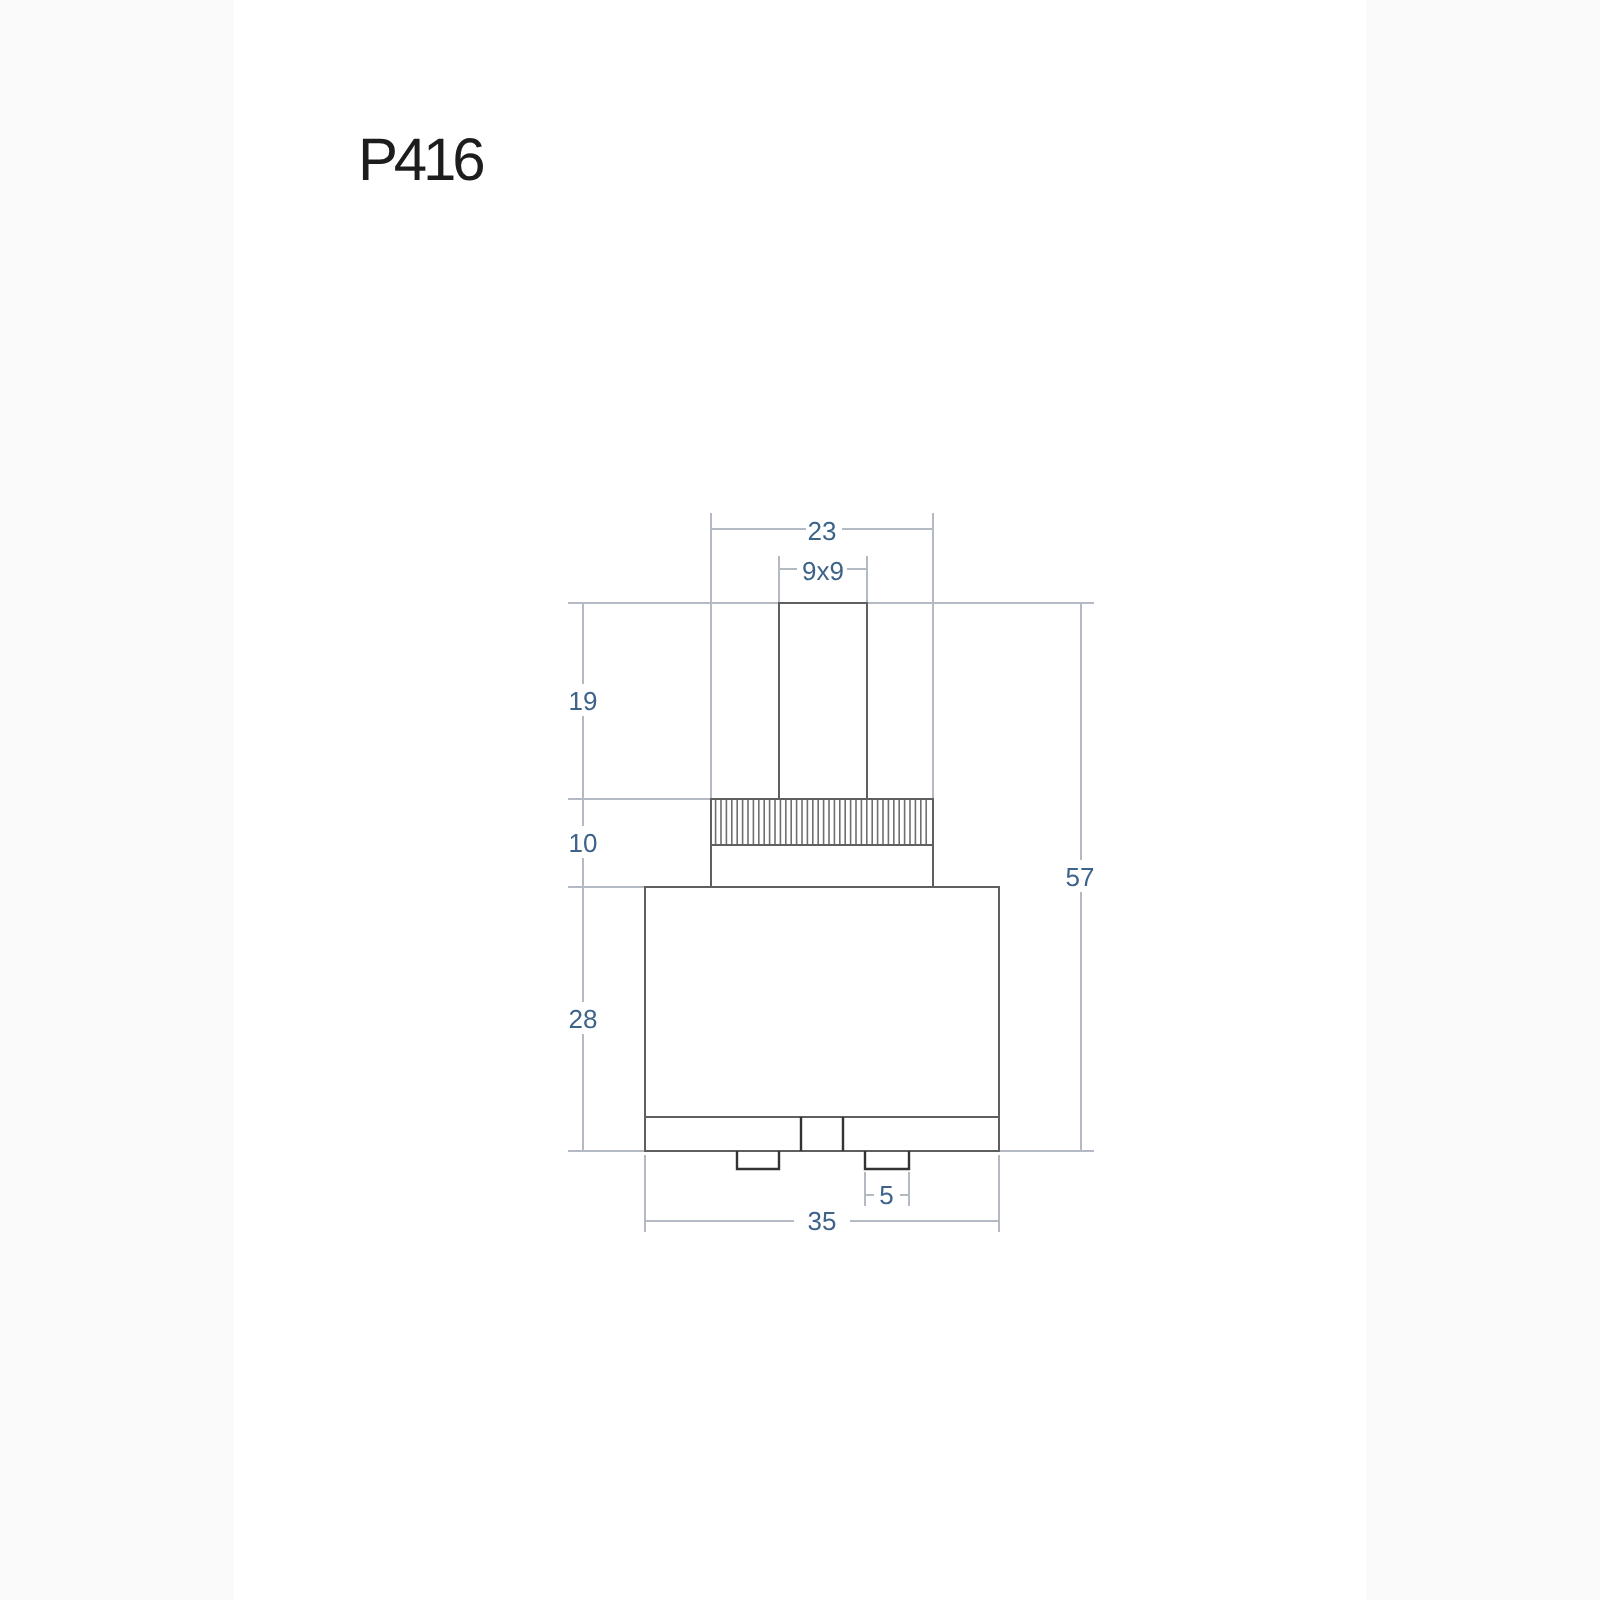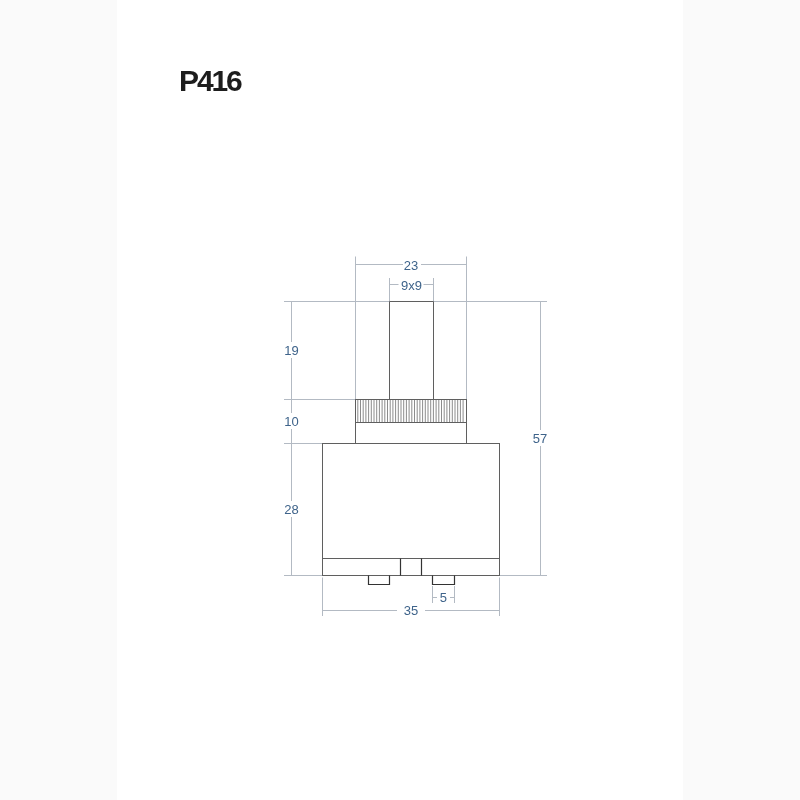--- a/index.html
+++ b/index.html
@@ -1,18 +1,18 @@
 <!DOCTYPE html>
 <html><head>
 <meta charset="utf-8">
 <style>
   html,body{margin:0;padding:0;}
   body{width:800px;height:800px;background:#fafafa;font-family:"Liberation Sans",sans-serif;position:relative;overflow:hidden;}
   .page{position:absolute;left:117px;top:0;width:566px;height:800px;background:#ffffff;}
-  .title{position:absolute;left:179px;top:66px;font-size:30px;font-weight:bold;letter-spacing:-2.1px;color:#1d1d1d;line-height:1;}
+  .title{position:absolute;left:179px;top:66px;font-size:30px;font-weight:normal;letter-spacing:-2.1px;color:#1d1d1d;line-height:1;}
   svg{position:absolute;left:0;top:0;}
   .dim{stroke:#b3bac3;stroke-width:1;fill:none;}
   .out{stroke:#5f5f5f;stroke-width:1;fill:none;}
   .dark{stroke:#333;stroke-width:1.2;fill:none;}
   .hatch{stroke:#6f6f6f;stroke-width:0.8;}
   text{font-family:"Liberation Sans",sans-serif;font-size:13px;fill:#3e638a;text-anchor:middle;}
 </style>
 </head>
 <body>
 

